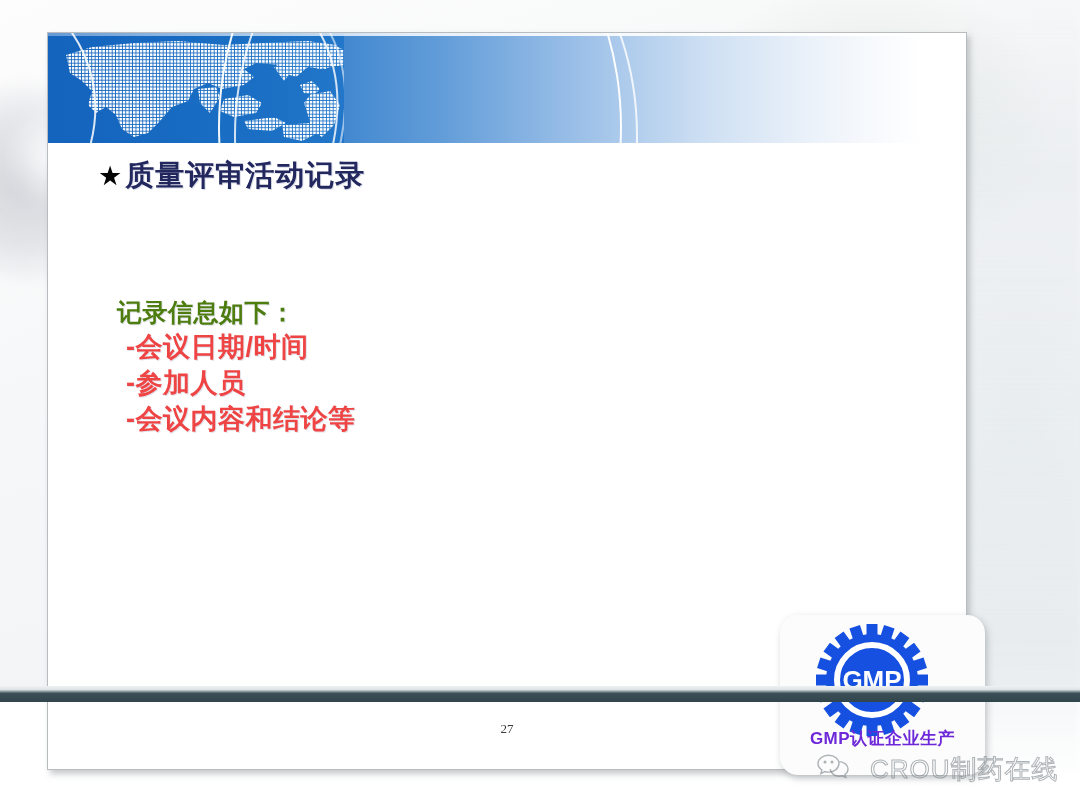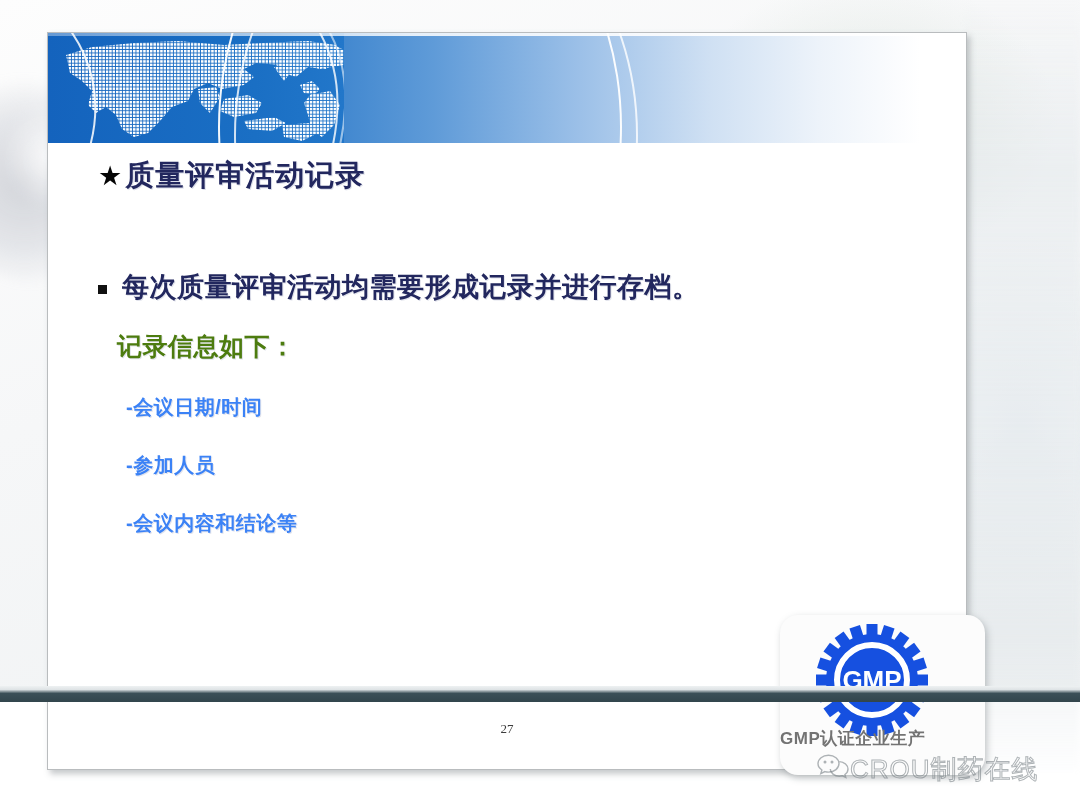--- a/index.html
+++ b/index.html
@@ -188,23 +188,22 @@
     margin-top: 25px;
     font-size: 25px;
     color: #4d7c0f;
     font-weight: bold;
     letter-spacing: 0.5px;
     text-shadow: 1px 1px 0 rgba(196,200,218,0.5);
   }
 
   .dash-item {
     margin-left: 28px;
-    margin-top: 31px;
-    font-size: 20px;
-    color: #3b82f6;
+    font-size: 27px;
+    color: #ef4444;
     font-weight: bold;
     letter-spacing: 0.5px;
     text-shadow: 1px 1px 0 rgba(196,200,218,0.5);
     white-space: nowrap;
   }
 
   #page-number {
     position: absolute;
     left: 0;
     top: 688px;
@@ -232,36 +231,36 @@
     left: 26px;
     top: 9px;
     width: 132px;
     height: 112px;
   }
   #gmp-caption {
     position: absolute;
     left: 0;
     top: 112px;
     width: 205px;
-    text-align: left;
+    text-align: center;
     font-size: 17px;
     font-weight: bold;
-    color: #737373;
+    color: #6d28d9;
     letter-spacing: 0.5px;
     white-space: nowrap;
   }
 
   
   #watermark {
     position: absolute;
     left: 816px;
     top: 752px;
     display: flex;
     align-items: center;
-    gap: 0;
+    gap: 20px;
     color: rgba(120,128,134,0.55);
     font-size: 26px;
     letter-spacing: 1px;
     white-space: nowrap;
     pointer-events: none;
   }
   #watermark .wm-text {
     -webkit-text-stroke: 1px rgba(120,128,134,0.6);
     color: transparent;
   }
@@ -326,24 +325,20 @@
       <div class="banner-arc" id="arc-b"></div>
       <div id="banner-topline"></div>
     </div>
 
     <div id="slide-title">
       <span class="star">★</span><span>质量评审活动记录</span>
     </div>
 
     <div id="body-block">
 
-      <div class="lead-row">
-        <div class="sq-bullet"></div>
-        <div class="lead-text">每次质量评审活动均需要形成记录并进行存档。</div>
-      </div>
 
       <div class="sub-lead">记录信息如下：</div>
 
       <div class="dash-item">-会议日期/时间</div>
       <div class="dash-item">-参加人员</div>
       <div class="dash-item">-会议内容和结论等</div>
 
     </div>
 
     <div id="page-number">27</div>

